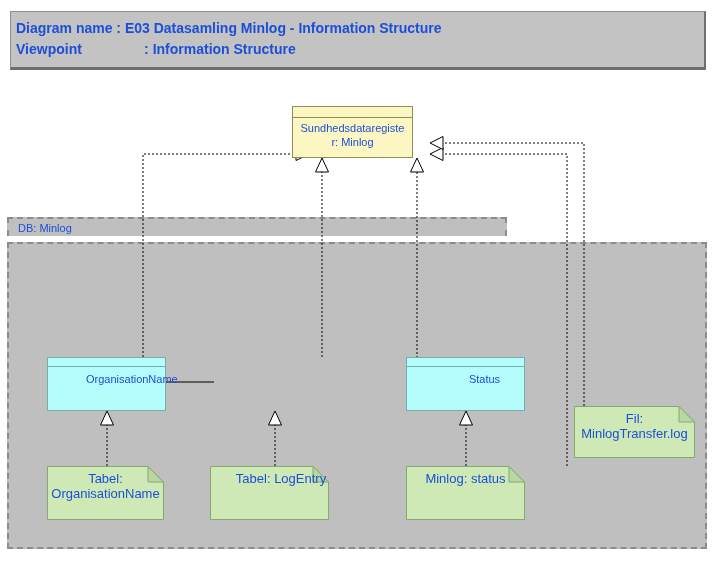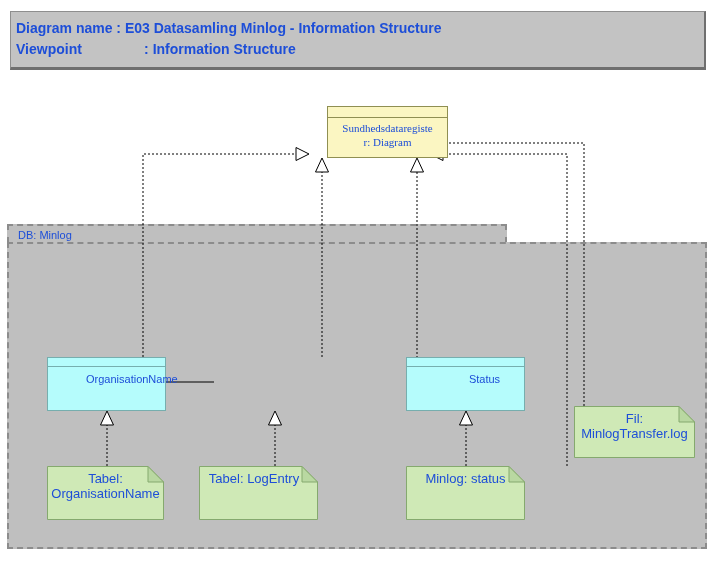--- a/index.html
+++ b/index.html
@@ -11,46 +11,45 @@
   .titlebar{
     position:absolute;left:10px;top:11px;width:696px;height:59px;box-sizing:border-box;
     background:var(--titlebar-fill,#c3c3c3);
     border:1px solid #8e8e8e;border-right:2px solid var(--titlebar-border,#6f6f6f);
     border-bottom:3px solid var(--titlebar-border,#6f6f6f);
     padding:6px 0 0 5px;
   }
   .tline{font-size:14px;font-weight:bold;line-height:21px;white-space:pre;}
   
   .group-tab{
-    position:absolute;left:7px;top:224px;width:500px;height:19px;box-sizing:border-box;
+    position:absolute;left:7px;top:217px;width:500px;height:19px;box-sizing:border-box;
     background:var(--group-fill,#bfbfbf);
     border-top:2px dashed var(--group-border,#8c8c8c);
     border-left:2px dashed var(--group-border,#8c8c8c);
     border-right:2px dashed var(--group-border,#8c8c8c);
     z-index:0;
   }
   .group-label{font-size:11px;line-height:16px;padding:1px 0 0 9px;}
   .group-body{
     position:absolute;left:7px;top:242px;width:700px;height:307px;box-sizing:border-box;
     background:var(--group-fill,#bfbfbf);
     border:2px dashed var(--group-border,#8c8c8c);
     z-index:0;
   }
   
   .connectors{position:absolute;left:0;top:0;z-index:1;pointer-events:none;}
   .real{fill:none;stroke:var(--connector,#000);stroke-width:1;stroke-dasharray:2,2;}
   .assoc{stroke:var(--connector,#000);stroke-width:1.2;}
   .arrow{fill:#ffffff;stroke:var(--connector,#000);stroke-width:1;}
   
   .register{
-    position:absolute;left:327px;top:106px;width:121px;height:52px;box-sizing:border-box;
+    position:absolute;left:292px;top:106px;width:121px;height:52px;box-sizing:border-box;
     background:var(--register-fill,#fbf6c2);
     border:1px solid var(--register-border,#8f8f52);
     z-index:2;
-    font-family:Liberation Serif, serif;
   }
   .register-header{height:10px;border-bottom:1px solid var(--register-border,#8f8f52);}
   .register-text{font-size:11px;line-height:14px;text-align:center;padding-top:3px;}
   
   .entity{
     position:absolute;top:357px;width:119px;height:54px;box-sizing:border-box;
     background:var(--entity-fill,#b5fcfc);
     border:1px solid var(--entity-border,#76aeae);
     z-index:2;
   }
@@ -111,41 +110,41 @@
     <g>
       <path class="real" d="M466,466 L466,425"></path>
       <polygon class="arrow" points="459.5,425 466,411 472.5,425"></polygon>
     </g>
   </svg>
 
   <div class="register">
     <div class="register-header"></div>
     <div class="register-text">
       <div>Sundhedsdataregiste</div>
-      <div>r: Diagram</div>
+      <div>r: Minlog</div>
     </div>
   </div>
 
   <div class="entity" style="left:47px;">
     <div class="entity-header"></div>
     <div class="entity-label">OrganisationName</div>
   </div>
   <div class="entity" style="left:406px;">
     <div class="entity-header"></div>
     <div class="entity-label">Status</div>
   </div>
 
   <div class="note" style="left:47px;top:466px;width:117px;height:54px;border-radius:27px;">
       <svg width="117" height="54" class="note-bg">
         <path d="M0.5,0.5 L101,0.5 L116.5,16 L116.5,53.5 L0.5,53.5 Z" class="note-outline"></path>
         <path d="M101,0.5 L116.5,16 L101,16 Z" class="note-fold"></path>
       </svg>
     <div class="note-label">Tabel: OrganisationName</div>
   </div>
-  <div class="note" style="left:199px;top:466px;width:110px;height:54px;">
+  <div class="note" style="left:210px;top:466px;width:110px;height:54px;padding-left:16px;">
       <svg width="119" height="54" class="note-bg">
         <path d="M0.5,0.5 L103,0.5 L118.5,16 L118.5,53.5 L0.5,53.5 Z" class="note-outline"></path>
         <path d="M103,0.5 L118.5,16 L103,16 Z" class="note-fold"></path>
       </svg>
     <div class="note-label">Tabel: LogEntry</div>
   </div>
   <div class="note" style="left:406px;top:466px;width:119px;height:54px;">
       <svg width="119" height="54" class="note-bg">
         <path d="M0.5,0.5 L103,0.5 L118.5,16 L118.5,53.5 L0.5,53.5 Z" class="note-outline"></path>
         <path d="M103,0.5 L118.5,16 L103,16 Z" class="note-fold"></path>

